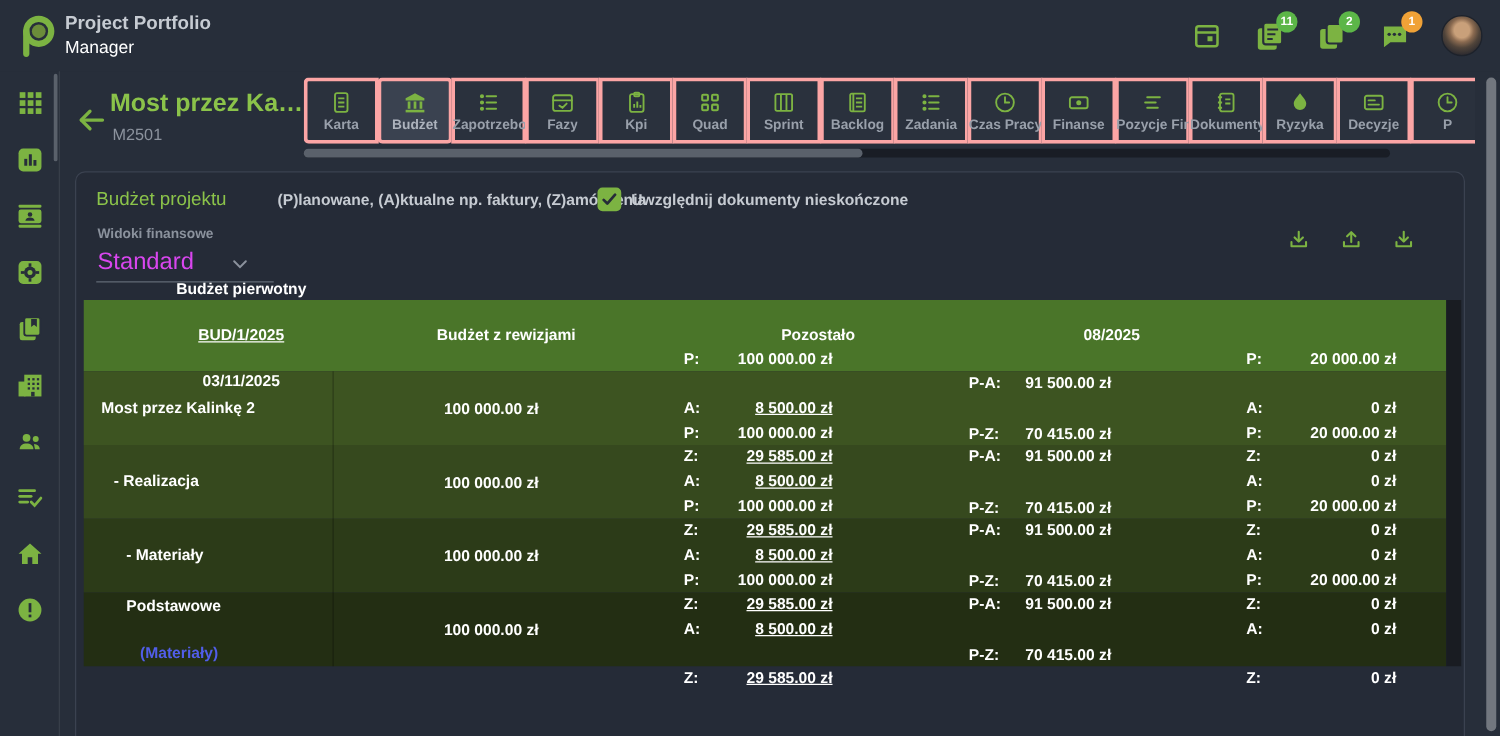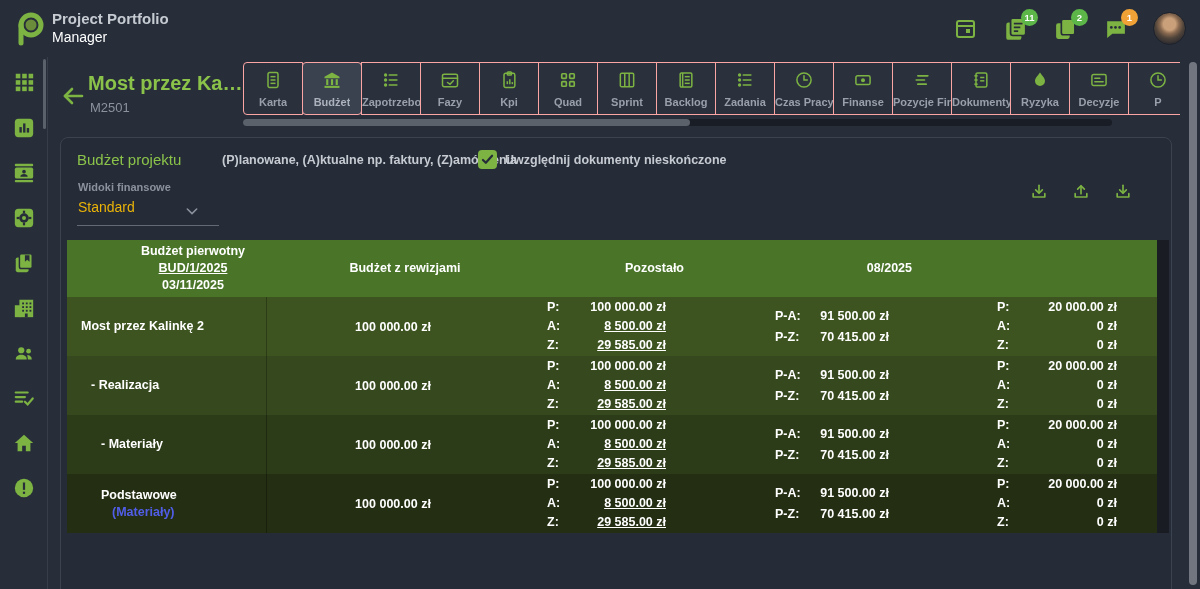--- a/index.html
+++ b/index.html
@@ -25,50 +25,50 @@
   .sidebar { position:absolute; left:0; top:57px; width:48px; height:532px; border-right:1px solid rgba(255,255,255,0.08); }
   .sb-thumb { position:absolute; right:1px; top:2px; width:3px; height:70px; background:#5a616b; border-radius:2px; }
   .sicon { position:absolute; left:13px; width:22px; height:22px; cursor:pointer; }
 
   
   .backarrow { position:absolute; left:61px; top:84px; width:24px; height:24px; cursor:pointer; }
   .projname { position:absolute; left:88px; top:72px; font-size:20px; font-weight:700; color:#8bc34a; }
   .projcode { position:absolute; left:90px; top:100px; font-size:13px; color:#8b929d; }
 
   .tabs { position:absolute; left:243px; top:62px; width:937px; height:53px; display:flex; overflow:hidden; }
-  .tab { flex:0 0 60px; width:60px; height:53px; background:#2a313d; border:1px solid #fca5a5; margin-left:-1px; display:flex; flex-direction:column; align-items:center; justify-content:space-between; padding:7px 2px 6px; cursor:pointer; }
+  .tab { flex:0 0 60px; width:60px; height:53px; background:#2a313d; border:3px solid #fca5a5; margin-left:-1px; display:flex; flex-direction:column; align-items:center; justify-content:space-between; padding:7px 2px 6px; cursor:pointer; }
   .tab:first-child { margin-left:0; border-radius:4px 0 0 4px; }
   .tab.active { background:#3a4250; border-radius:4px; }
   .tab .ticn { width:20px; height:20px; }
   .tab .tlbl { font-size:11px; font-weight:700; color:#99a0ab; white-space:nowrap; overflow:hidden; max-width:58px; }
   .tab.active .tlbl { color:#adb3bd; }
 
   .hscroll-track { position:absolute; left:243px; top:119px; width:869px; height:7px; background:#191d25; border-radius:4px; }
   .hscroll-thumb { position:absolute; left:0; top:0; width:447px; height:7px; background:#5a616b; border-radius:4px; cursor:grab; }
   .vscroll { position:absolute; left:1189px; top:62px; width:8px; height:523px; background:#72777f; border-radius:4px; cursor:grab; }
 
   
   .card { position:absolute; left:60px; top:137px; width:1112px; height:470px; background:#252b37; border:1px solid #3b4250; border-radius:8px 8px 0 0; }
   .ctitle { position:absolute; left:16px; top:13px; font-size:15px; font-weight:400; color:#8bc34a; }
   .clegend { position:absolute; left:161px; top:15px; font-size:12.5px; font-weight:600; color:#c6cbd2; }
   .checkbox { position:absolute; left:417px; top:12px; width:19px; height:19px; background:#7cb342; border-radius:4px; display:flex; align-items:center; justify-content:center; cursor:pointer; }
   .chklabel { position:absolute; left:444px; top:15px; font-size:12.5px; font-weight:600; color:#c6cbd2; }
   .viewslabel { position:absolute; left:17px; top:43px; font-size:11px; font-weight:600; color:#8b929d; }
-  .select { position:absolute; left:17px; top:61px; width:140px; height:26px; font-size:14px; color:#eab308; cursor:pointer; }
+  .select { position:absolute; left:17px; top:61px; width:140px; height:26px; font-size:19px; color:#d946ef; cursor:pointer; }
   .select .chev { position:absolute; right:18px; top:4px; width:16px; height:16px; }
   .select-underline { position:absolute; left:16px; top:87px; width:142px; height:1px; background:rgba(150,158,170,0.55); }
   .actions { position:absolute; right:38px; top:44px; display:flex; gap:22px; }
   .actions .aicon { width:20px; height:20px; cursor:pointer; }
 
   
   .table { position:absolute; left:6px; top:102px; width:1090px; }
   .sidestrip { position:absolute; left:1096px; top:102px; width:12px; height:293px; background:#191c22; cursor:grab; }
   .thead { height:57px; background:#4a7529; display:flex; color:#fff; font-weight:700; font-size:12.5px; }
   .trow { height:59px; display:flex; color:#fff; font-weight:700; font-size:12.5px; }
-  .col { height:100%; display:flex; flex-direction:column; justify-content:center; }
+  .col { height:100%; display:flex; flex-direction:column; justify-content:center;gap:20px; }
   .c1 { width:200px; } .c2 { width:252px; } .c3 { width:172px; } .c4 { width:240px; } .c5 { width:226px; }
   .trow .c1 { border-right:1px solid rgba(0,0,0,0.28); }
   .thead .c1, .thead .c2, .thead .c3 { align-items:center; text-align:center; }
   .thead .c4, .thead .c5 { align-items:flex-end; }
   .thead .c4 { padding-right:47px; } .thead .c5 { padding-right:45px; }
   .thead .hline { line-height:17px; }
   .u { text-decoration:underline; }
   .c2.val { align-items:center; text-align:center; }
   .kv { display:flex; justify-content:space-between; line-height:19px; }
   .c3 .kv { padding-left:28px; padding-right:25px; }

